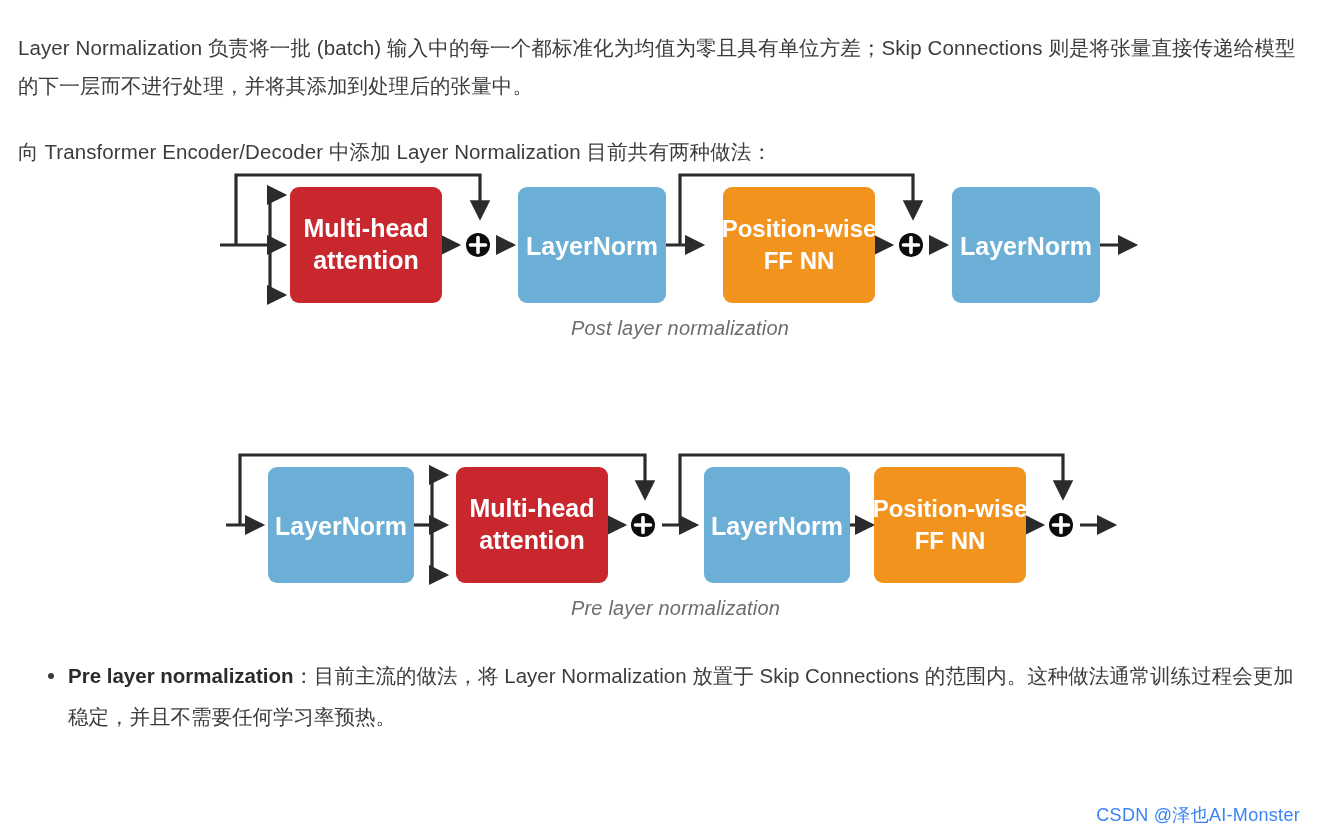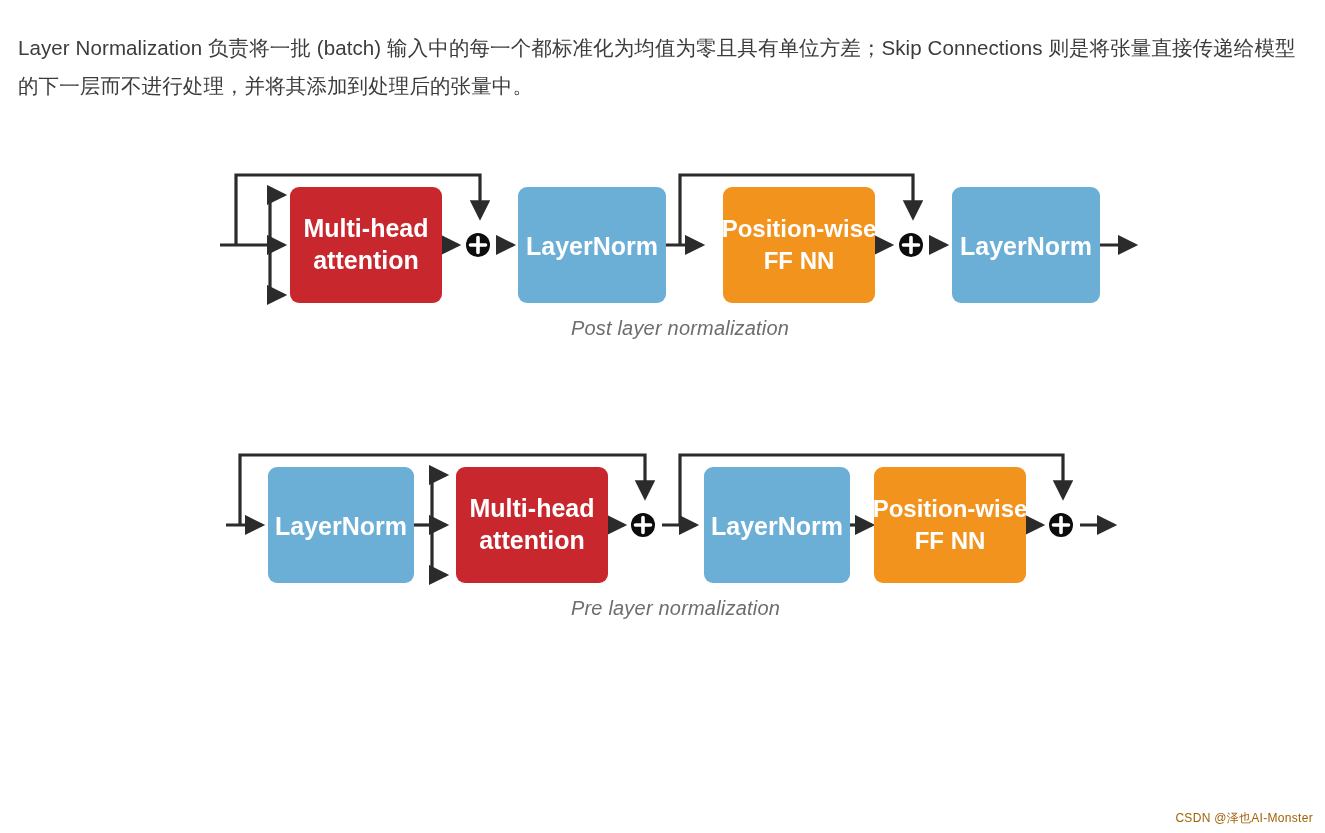--- a/index.html
+++ b/index.html
@@ -63,33 +63,34 @@
     left:30px;top:18px;
     width:6px;height:6px;
     background:#3c3c3c;
     border-radius:50%;
   }
   .bullet b{font-weight:bold;color:#2b2b2b;}
 
   
   #watermark{
     position:absolute;
-    right:12px;bottom:6px;
-    font-size:12px;
-    color:#a16207;
+    right:25px;bottom:6px;
+    font-size:18px;
+    color:#3b82f6;
     letter-spacing:0.3px;
     white-space:nowrap;
   }
 </style>
 </head>
 <body>
 
 <div class="page">
 
   <p class="para" id="para-1">Layer Normalization 负责将一批 (batch) 输入中的每一个都标准化为均值为零且具有单位方差；Skip Connections 则是将张量直接传递给模型的下一层而不进行处理，并将其添加到处理后的张量中。</p>
+  <p class="para" id="para-2">向 Transformer Encoder/Decoder 中添加 Layer Normalization 目前共有两种做法：</p>
 
   <div class="figure" id="figure-post">
     <svg class="diagram-svg" width="940" height="150" viewBox="0 0 940 150">
       <defs>
         <marker id="ah" markerWidth="7" markerHeight="7" refX="5.4" refY="3.2" orient="auto" markerUnits="strokeWidth">
           <path d="M0,0 L6.4,3.2 L0,6.4 Z" fill="#2b2b2b"></path>
         </marker>
         <marker id="ahd" markerWidth="7" markerHeight="7" refX="5.2" refY="3.2" orient="auto" markerUnits="strokeWidth">
           <path d="M0,0 L6.4,3.2 L0,6.4 Z" fill="#2b2b2b"></path>
         </marker>
@@ -212,17 +213,21 @@
       <g>
         <circle cx="843" cy="80" r="12" fill="#0d0d0d"></circle>
         <path d="M843,72.5 L843,87.5 M835.5,80 L850.5,80" stroke="#ffffff" stroke-width="3.6" stroke-linecap="round"></path>
       </g>
     </svg>
 
     <div class="caption" id="caption-pre">Pre layer normalization</div>
   </div>
 
   <ul class="bullets">
+    <li class="bullet">
+      <span class="dot"></span>
+      <b>Pre layer normalization</b><span>：</span><span>目前主流的做法，将 Layer Normalization 放置于 Skip Connections 的范围内。这种做法通常训练过程会更加稳定，并且不需要任何学习率预热。</span>
+    </li>
   </ul>
 
   <div id="watermark">CSDN @泽也AI-Monster</div>
 
 </div>
 
 </body></html>

